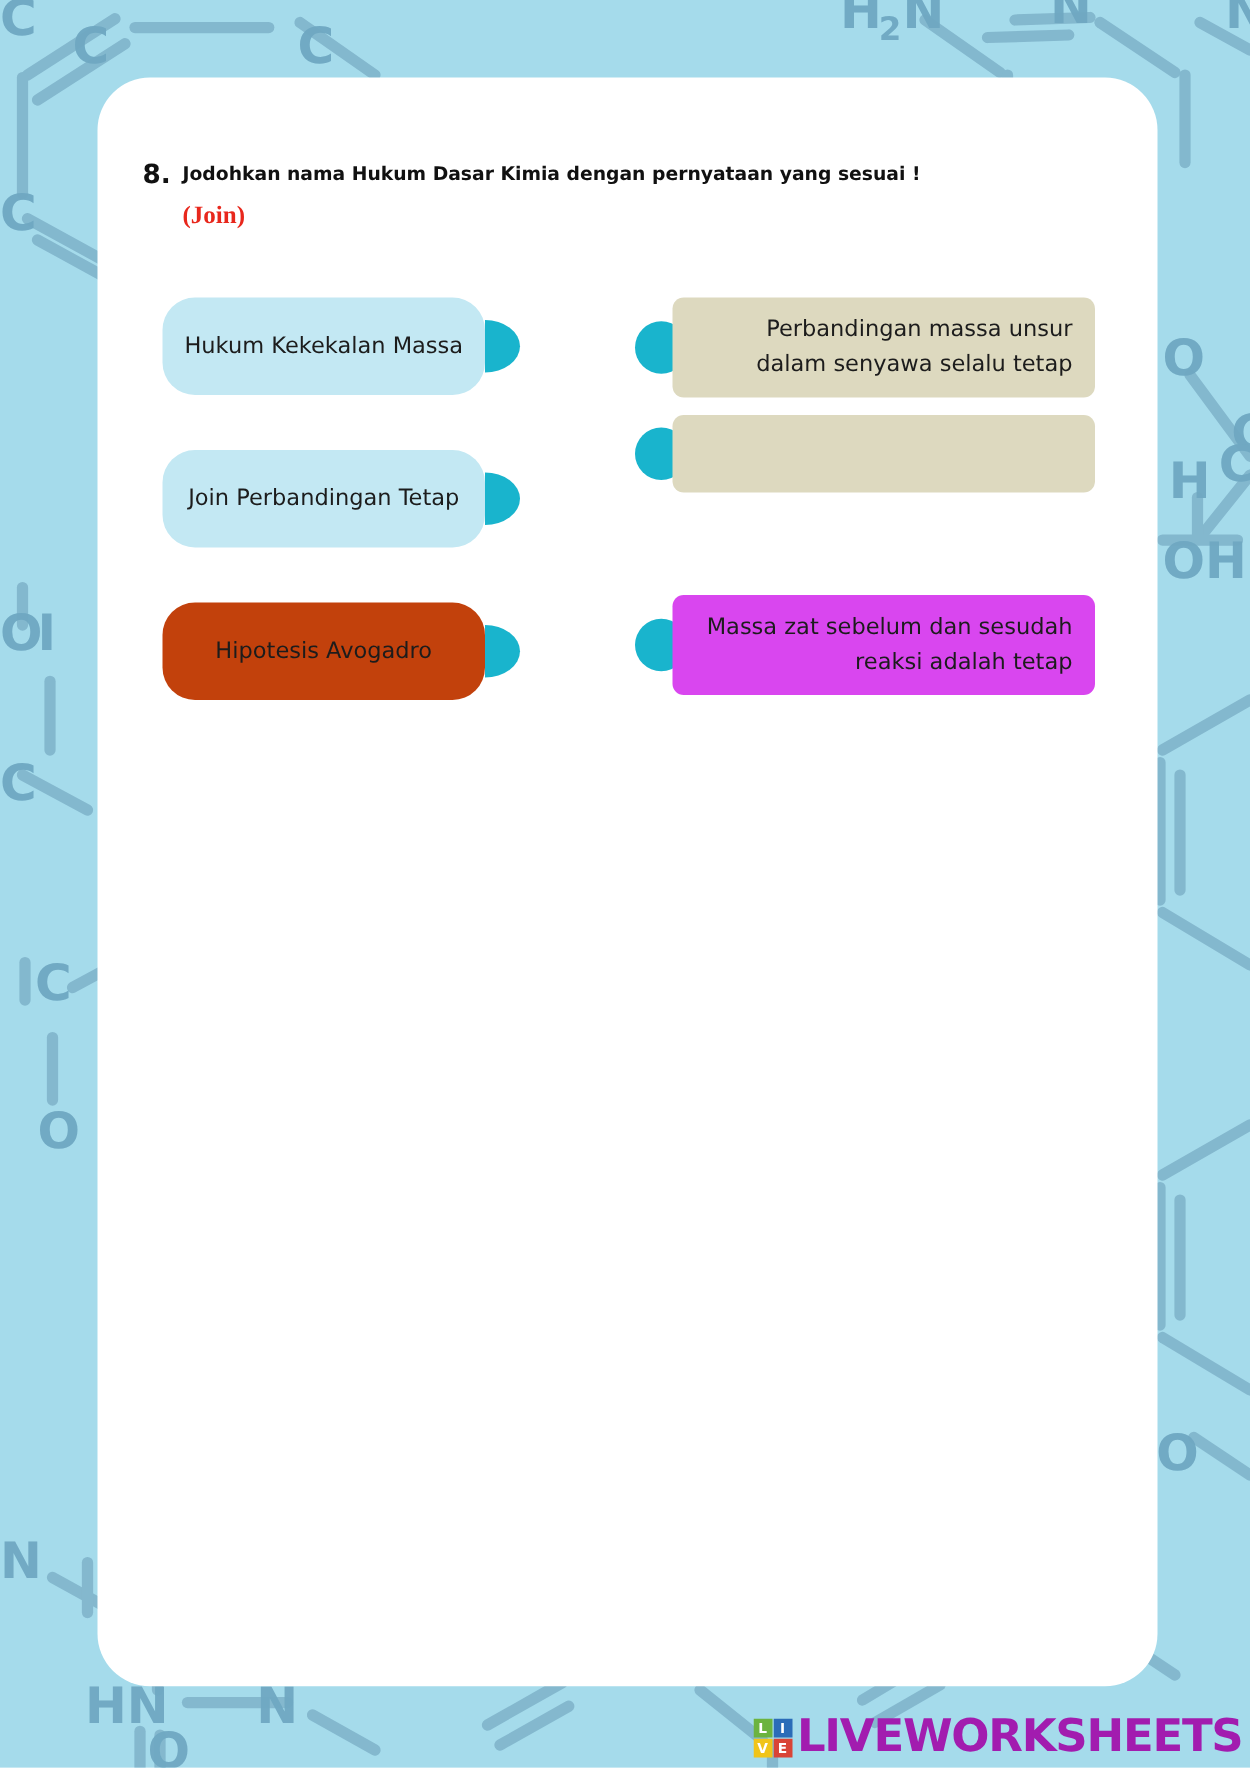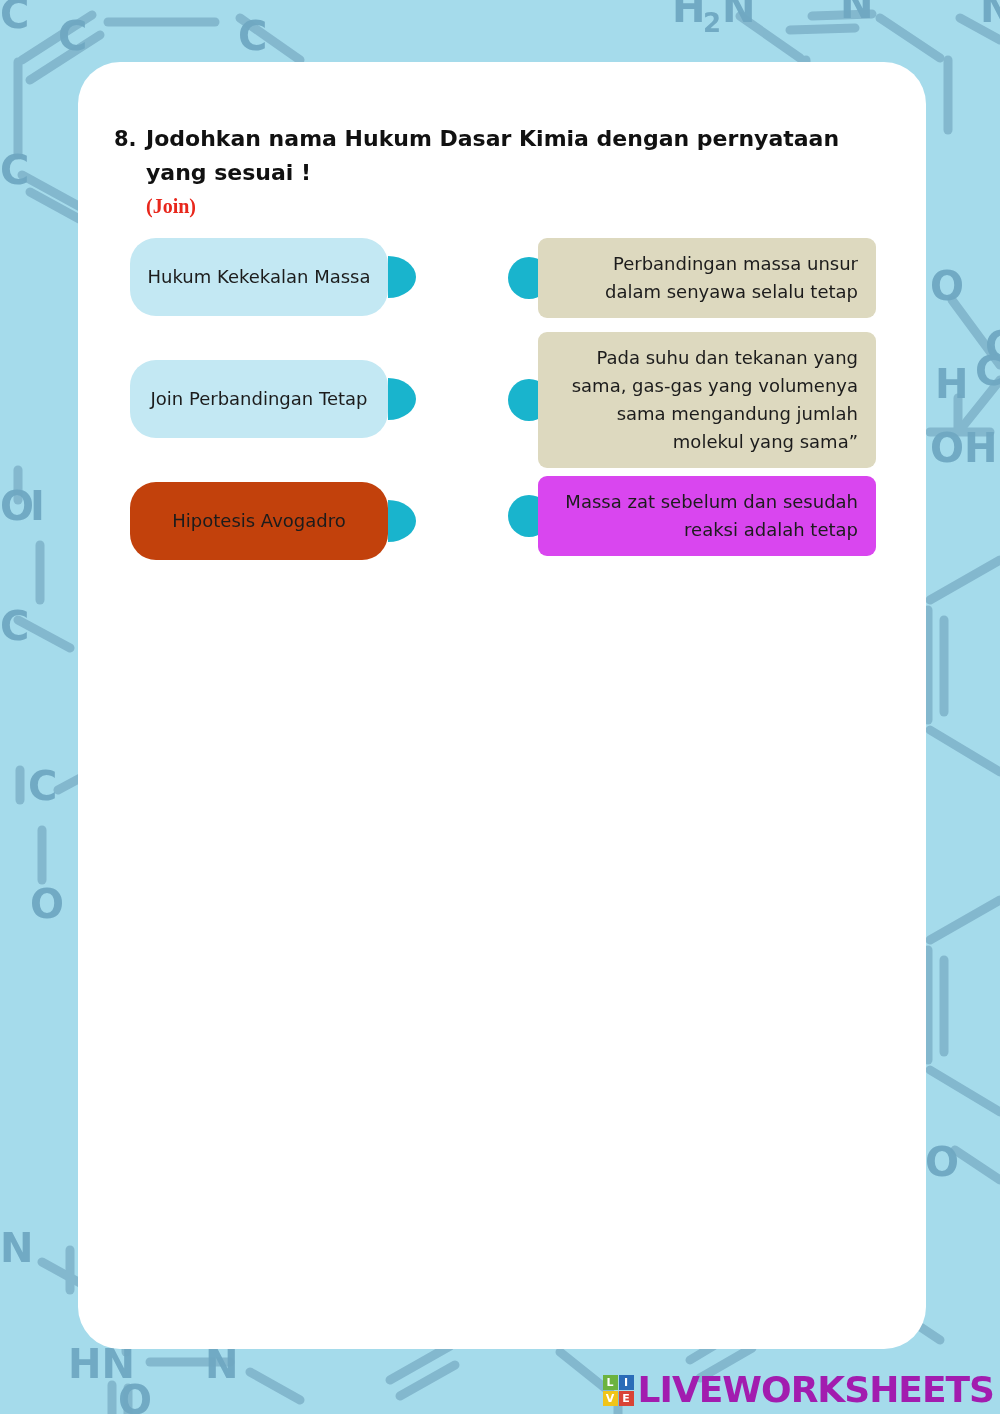--- a/index.html
+++ b/index.html
@@ -54,21 +54,21 @@
     font-size: 21px;
     color: #111111;
     width: 32px;
     flex: 0 0 32px;
     line-height: 34px;
     letter-spacing: 0px;
   }
   .q-text {
     font-family: "DejaVu Sans", sans-serif;
     font-weight: bold;
-    font-size: 22px;
+    font-size: 15px;
     color: #111111;
     line-height: 34px;
     max-width: 720px;
   }
   .q-join {
     margin-left: 32px;
     font-family: Liberation Serif, serif;
     font-weight: bold;
     font-size: 20px;
     color: #e8271c;
@@ -340,21 +340,20 @@
       <div class="right-item" style="top:0px;">
         <div class="right-box" style="background: rgb(221, 217, 191);">
           <span class="nub-left" style="background: rgb(25, 180, 205);"></span>
           <span>Perbandingan massa unsur dalam senyawa selalu tetap</span>
         </div>
       </div>
 
       <div class="right-item" style="top:94px;">
         <div class="right-box" style="background: rgb(221, 217, 191);">
           <span class="nub-left" style="background: rgb(25, 180, 205);"></span>
-          <span>Pada suhu dan tekanan yang sama, gas-gas yang volumenya sama mengandung jumlah molekul yang sama”</span>
         </div>
       </div>
 
       <div class="right-item" style="top:238px;">
         <div class="right-box" style="background: #d946ef;">
           <span class="nub-left" style="background: rgb(25, 180, 205);"></span>
           <span>Massa zat sebelum dan sesudah reaksi adalah tetap</span>
         </div>
       </div>
 

